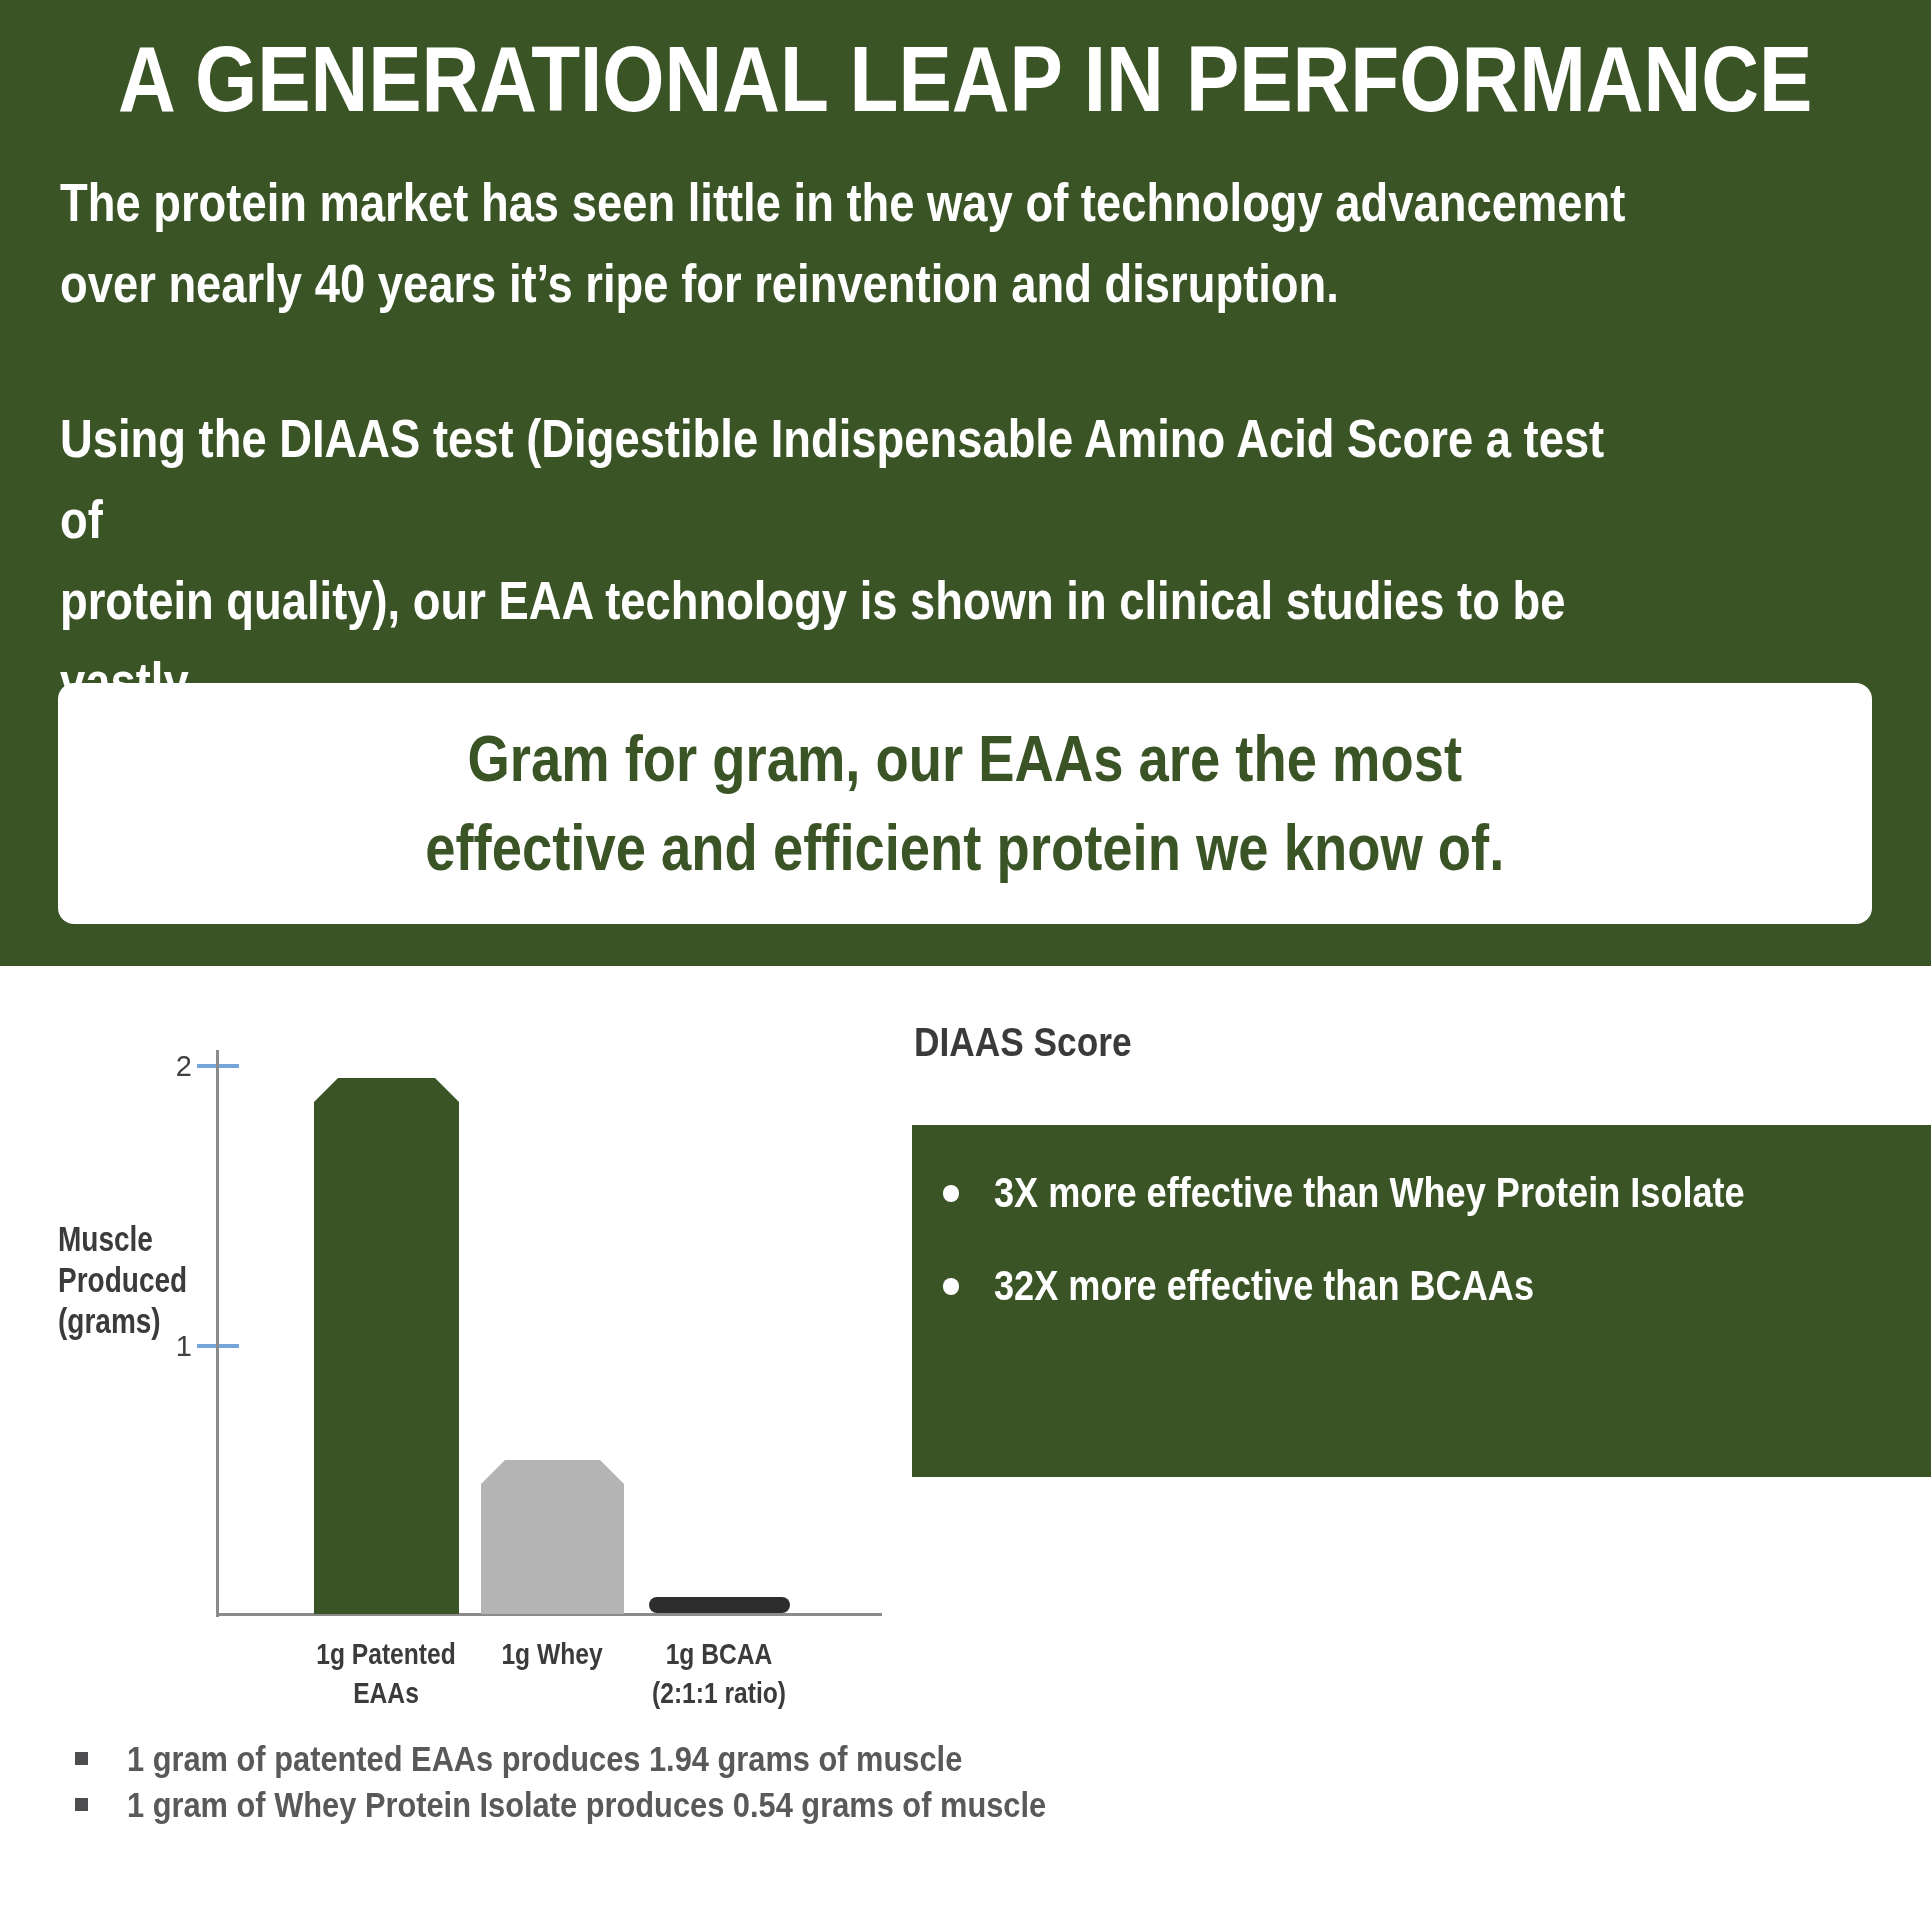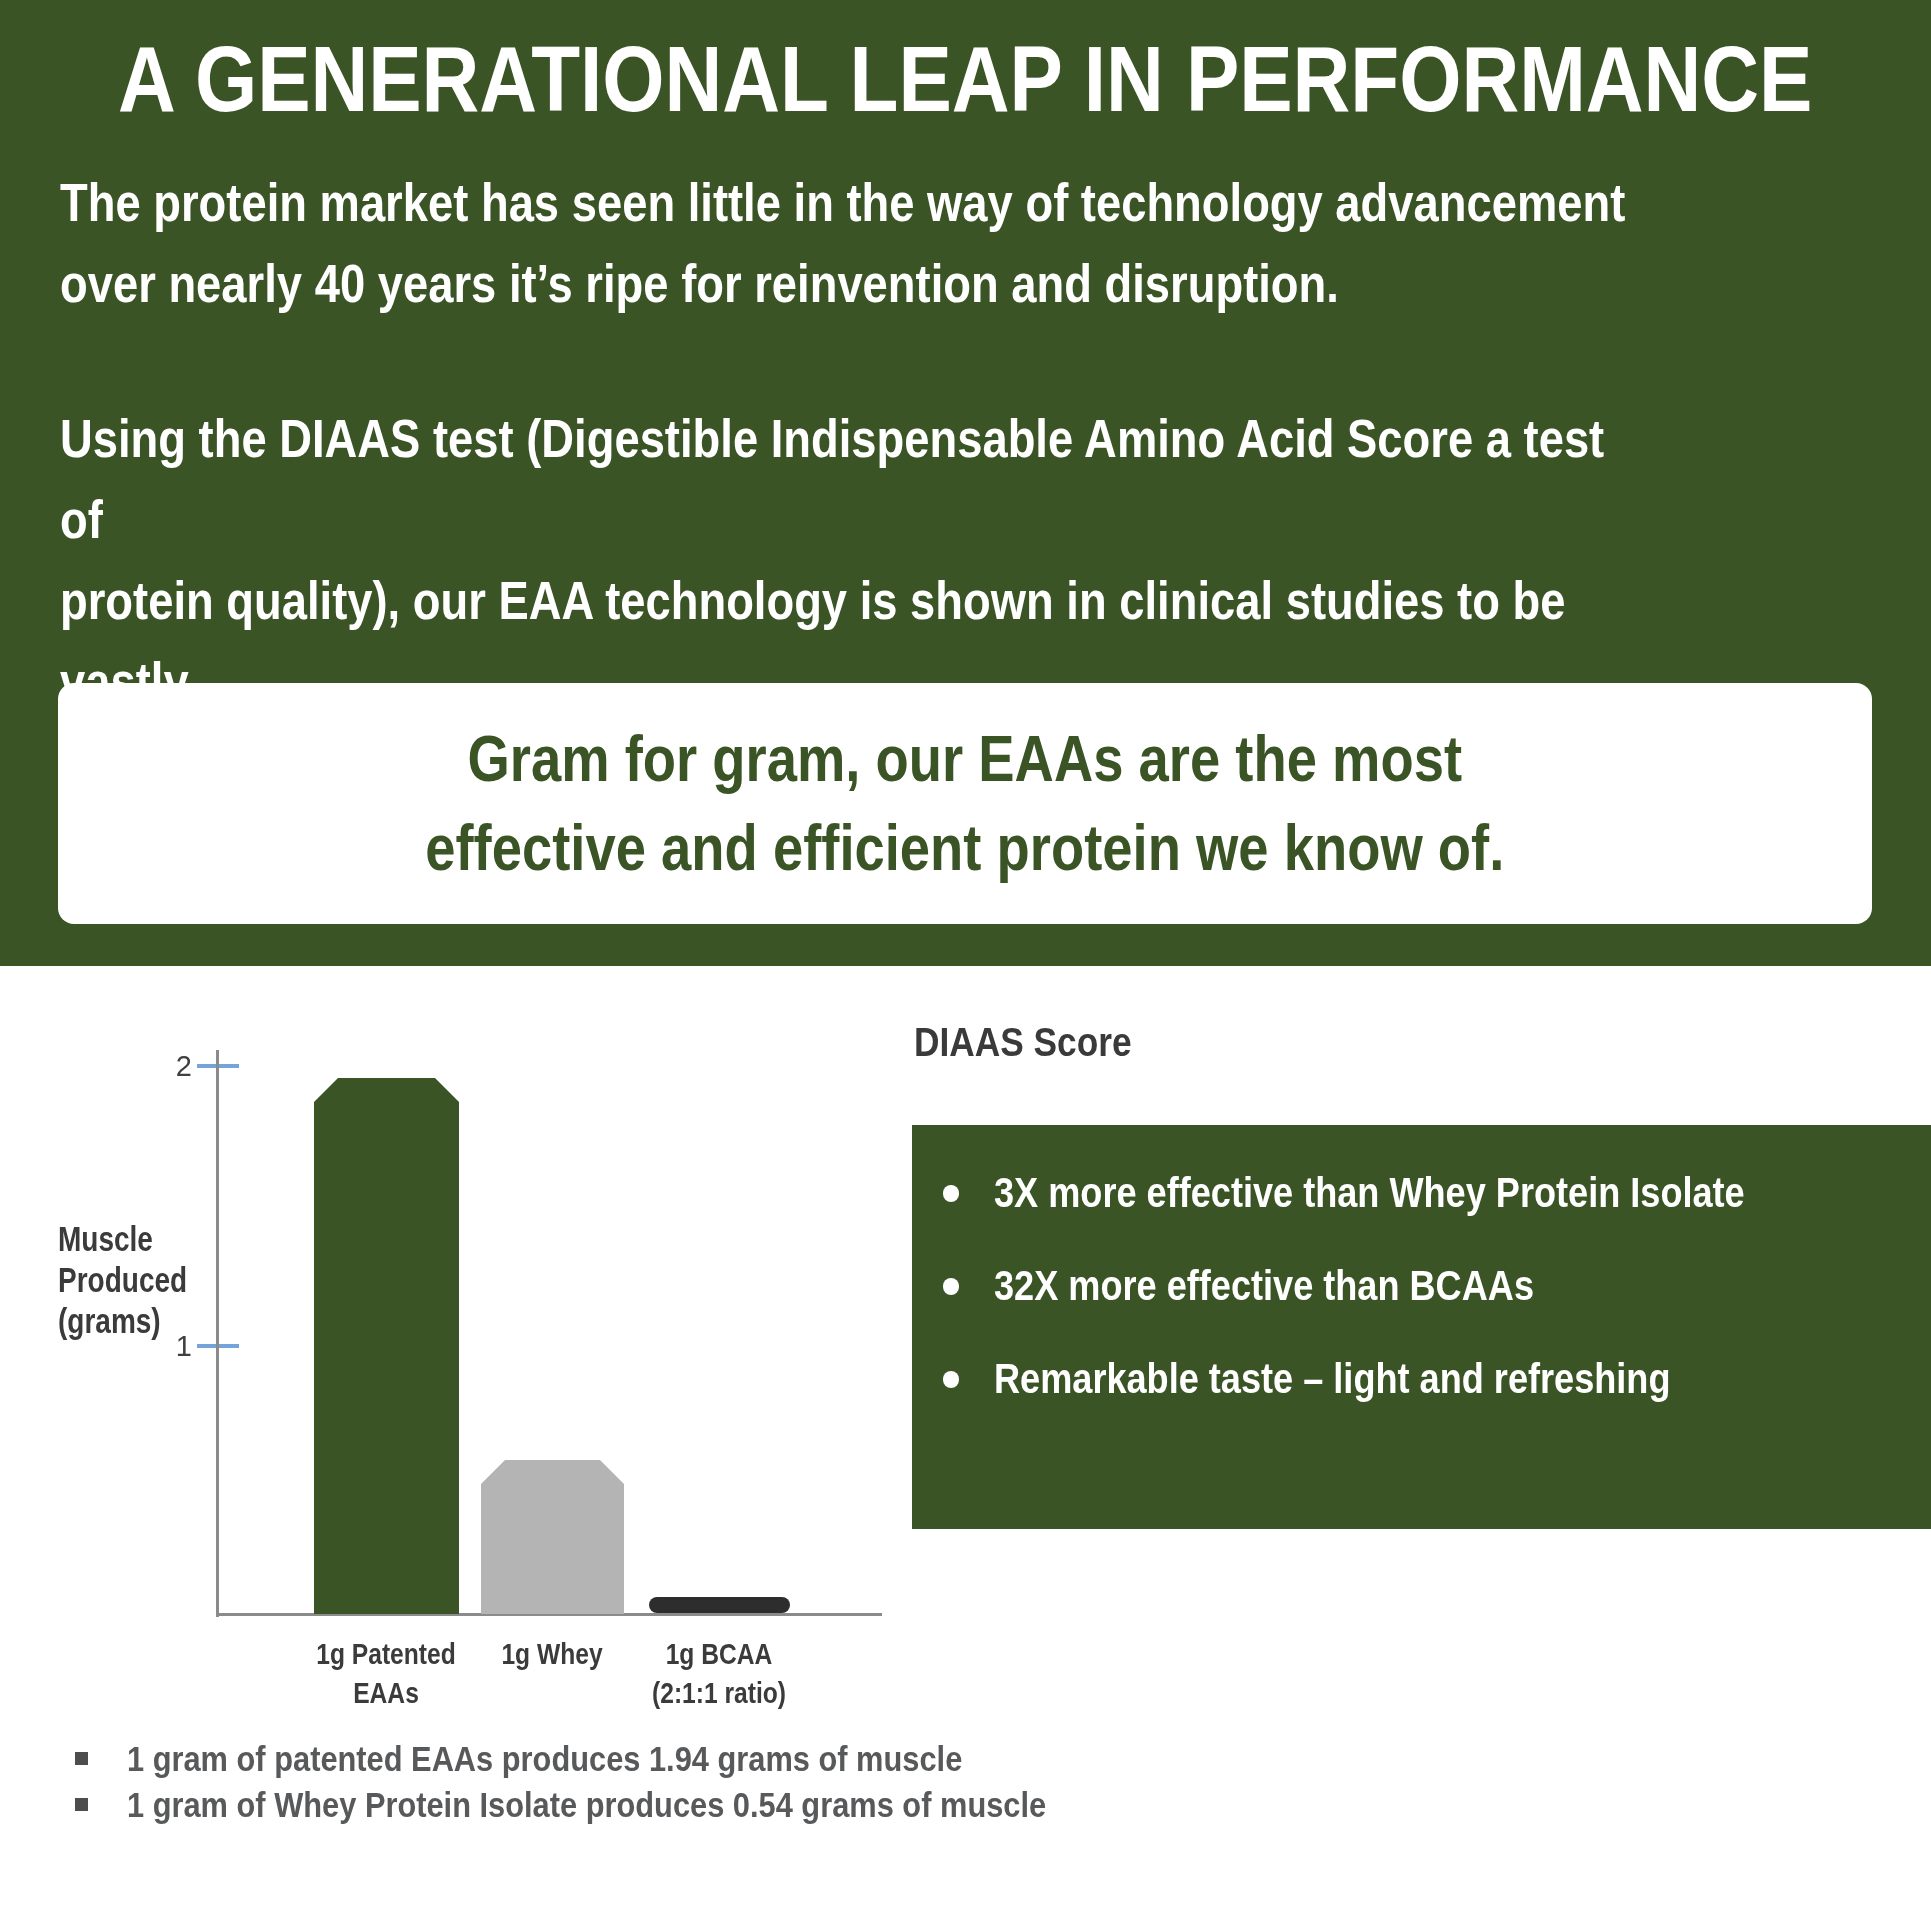--- a/index.html
+++ b/index.html
@@ -42,21 +42,21 @@
   .xlabel{position:absolute;top:1634px;width:386px;text-align:center;font-size:30px;font-weight:700;
           color:#3b3b3b;line-height:39px;white-space:pre-line;transform:scaleX(.82);}
   .xlabel.x0{left:193px;}
   .xlabel.x1{left:359px;}
   .xlabel.x2{left:526px;}
 
   
   .diaas{position:absolute;left:914px;top:1014px;margin:0;font-size:41px;line-height:56px;
          color:#3a3a3a;font-weight:700;}
   .diaas-inner{display:inline-block;transform:scaleX(.86);transform-origin:0 50%;white-space:nowrap;}
-  .benefits{position:absolute;left:912px;top:1125px;width:1019px;height:404px;background:#3a5426;
+  .benefits{position:absolute;left:912px;top:1125px;width:1019px;height:352px;background:#3a5426;
             box-sizing:border-box;padding:42px 7.7px 0 31px;}
   .benefit{display:flex;align-items:flex-start;height:52px;margin-bottom:41px;}
   .dot{flex:0 0 auto;width:16.4px;height:16.4px;border-radius:50%;background:#ffffff;margin:18.3px 35px 0 0;}
   .benefit-text{color:#ffffff;font-weight:700;font-size:42px;line-height:52px;display:inline-block;
                 white-space:nowrap;transform:scaleX(.86);transform-origin:0 50%;}
 
   
   .footnotes-box{position:absolute;left:75px;top:1736px;}
   .footnote{display:flex;align-items:flex-start;height:46px;}
   .sq{flex:0 0 auto;width:12.6px;height:12.6px;background:#4d4d4f;margin:16.4px 39px 0 0;}
@@ -111,24 +111,20 @@
   <section>
     <div class="benefits">
       <div class="benefit">
         <span class="dot"></span>
         <span class="benefit-text">3X more effective than Whey Protein Isolate</span>
       </div>
       <div class="benefit">
         <span class="dot"></span>
         <span class="benefit-text">32X more effective than BCAAs</span>
       </div>
-      <div class="benefit">
-        <span class="dot"></span>
-        <span class="benefit-text">Remarkable taste – light and refreshing</span>
-      </div>
     </div>
   </section>
 
   <section>
     <div class="footnotes-box">
       <div class="footnote">
         <span class="sq"></span>
         <span class="footnote-text">1 gram of patented EAAs produces 1.94 grams of muscle</span>
       </div>
       <div class="footnote">

